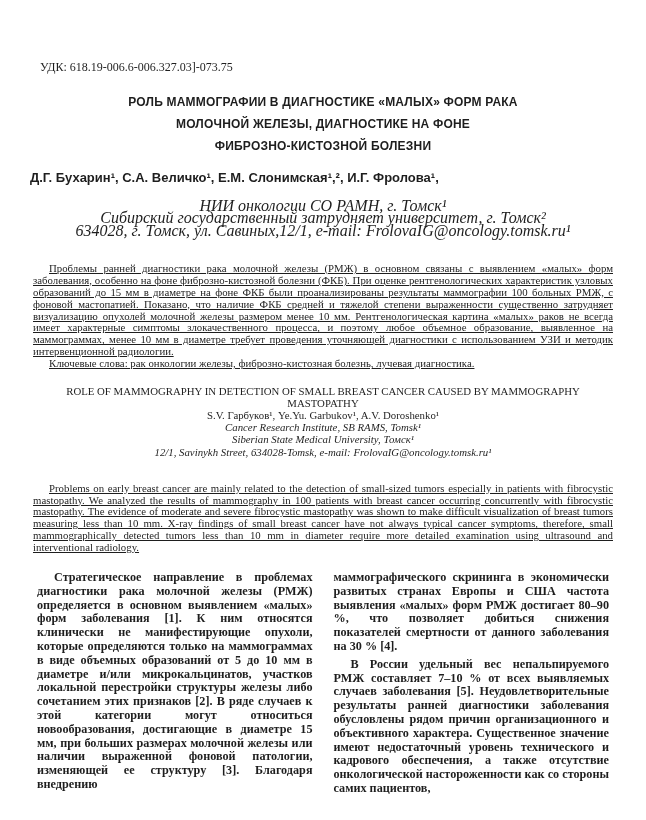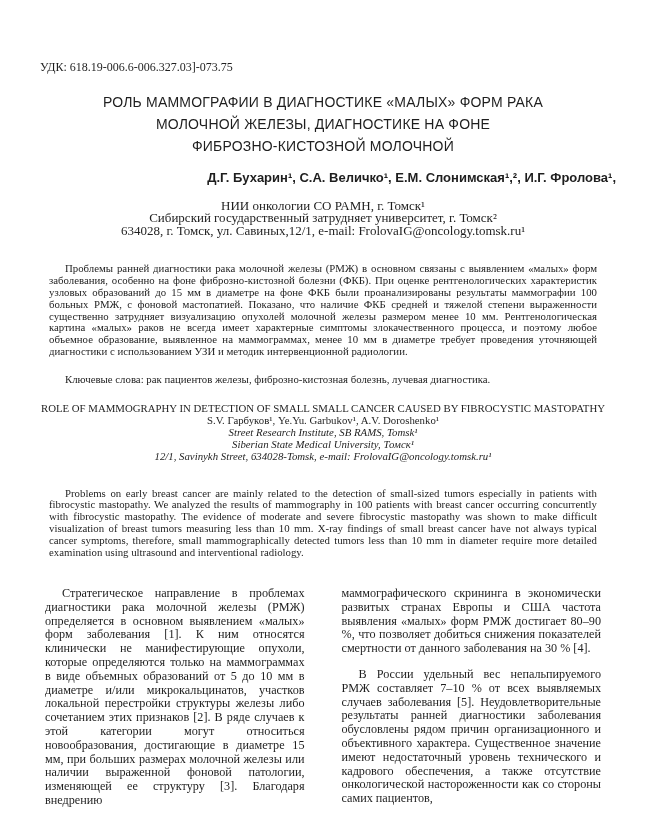--- a/index.html
+++ b/index.html
@@ -17,97 +17,98 @@
   .udc {
     margin: 60px 0 0 40px;
     font-size: 12px;
     line-height: 14px;
     font-family: "Liberation Serif", serif;
   }
   .title-ru {
     margin: 17px 30px 0;
     text-align: center;
     font-family: "Liberation Sans", sans-serif;
-    font-weight: normal;
-    font-size: 14px;
+    font-weight: bold;
+    font-size: 12px;
     line-height: 22px;
     letter-spacing: 0.2px;
   }
   .authors-ru {
     margin: 13px 30px 0;
-    text-align: right;
+    text-align: left;
     font-family: "Liberation Sans", sans-serif;
     font-weight: bold;
     font-size: 13px;
     line-height: 16.5px;
   }
   .affil-ru {
     margin: 13px 30px 8px;
     text-align: center;
-    font-size: 13px;
+    font-style: italic;
+    font-size: 16px;
     line-height: 12.8px;
   }
   .abstract {
     margin: 25px 33px 0;
     text-align: justify;
     font-size: 10.8px;
     line-height: 11.9px;
   }
-  .abstract p { margin: 16px; text-indent: 16px; }
+  .abstract p { margin: 0; text-indent: 16px; text-decoration: underline; }
   .en-block {
     margin: 15px 33px 0;
     text-align: center;
     font-size: 10.8px;
     line-height: 12.1px;
   }
   .en-block .italic { font-style: italic; }
   .columns {
     margin: 13px 33px 0;
     display: flex;
     gap: 13px;
     text-align: justify;
     font-size: 12.2px;
     line-height: 13.8px;
   }
   .col { flex: 1 1 0; min-width: 0; }
-  .col p { margin: 12px; }
+  .col p { margin: 4px; font-weight: bold; }
   .col p.indent { text-indent: 17px; }
 </style>
 </head>
 <body>
 
 <div class="page">
 
   <div class="udc">УДК: 618.19-006.6-006.327.03]-073.75</div>
 
   <div class="title-ru">
     <div>РОЛЬ МАММОГРАФИИ В ДИАГНОСТИКЕ «МАЛЫХ» ФОРМ РАКА</div>
     <div>МОЛОЧНОЙ ЖЕЛЕЗЫ, ДИАГНОСТИКЕ НА ФОНЕ</div>
-    <div>ФИБРОЗНО-КИСТОЗНОЙ МОЛОЧНОЙ</div>
+    <div>ФИБРОЗНО-КИСТОЗНОЙ БОЛЕЗНИ</div>
   </div>
 
   <div class="authors-ru">
     <div>Д.Г. Бухарин¹, С.А. Величко¹, Е.М. Слонимская¹,², И.Г. Фролова¹,</div>
   </div>
 
   <div class="affil-ru">
     <div>НИИ онкологии СО РАМН, г. Томск¹</div>
     <div>Сибирский государственный затрудняет университет, г. Томск²</div>
     <div>634028, г. Томск, ул. Савиных,12/1, e-mail: FrolovaIG@oncology.tomsk.ru¹</div>
   </div>
 
   <div class="abstract">
     <p>Проблемы ранней диагностики рака молочной железы (РМЖ) в основном связаны с выявлением «малых» форм заболевания, особенно на фоне фиброзно-кистозной болезни (ФКБ). При оценке рентгенологических характеристик узловых образований до 15 мм в диаметре на фоне ФКБ были проанализированы результаты маммографии 100 больных РМЖ, с фоновой мастопатией. Показано, что наличие ФКБ средней и тяжелой степени выраженности существенно затрудняет визуализацию опухолей молочной железы размером менее 10 мм. Рентгенологическая картина «малых» раков не всегда имеет характерные симптомы злокачественного процесса, и поэтому любое объемное образование, выявленное на маммограммах, менее 10 мм в диаметре требует проведения уточняющей диагностики с использованием УЗИ и методик интервенционной радиологии.</p>
-    <p>Ключевые слова: рак пациентов железы, фиброзно-кистозная болезнь, лучевая диагностика.</p>
+    <p>Ключевые слова: рак онкологии железы, фиброзно-кистозная болезнь, лучевая диагностика.</p>
   </div>
 
   <div class="en-block">
-    <div>ROLE OF MAMMOGRAPHY IN DETECTION OF SMALL SMALL CANCER CAUSED BY FIBROCYSTIC MASTOPATHY</div>
+    <div>ROLE OF MAMMOGRAPHY IN DETECTION OF SMALL BREAST CANCER CAUSED BY MAMMOGRAPHY MASTOPATHY</div>
     <div>S.V. Гарбуков¹, Ye.Yu. Garbukov¹, A.V. Doroshenko¹</div>
-    <div class="italic">Street Research Institute, SB RAMS, Tomsk¹</div>
+    <div class="italic">Cancer Research Institute, SB RAMS, Tomsk¹</div>
     <div class="italic">Siberian State Medical University, Томск¹</div>
     <div class="italic">12/1, Savinykh Street, 634028-Tomsk, e-mail: FrolovaIG@oncology.tomsk.ru¹</div>
   </div>
 
   <div class="abstract">
     <p>Problems on early breast cancer are mainly related to the detection of small-sized tumors especially in patients with fibrocystic mastopathy. We analyzed the results of mammography in 100 patients with breast cancer occurring concurrently with fibrocystic mastopathy. The evidence of moderate and severe fibrocystic mastopathy was shown to make difficult visualization of breast tumors measuring  less than  10 mm. X-ray findings of small breast cancer have not always typical cancer symptoms, therefore, small mammographically detected tumors less than 10 mm in diameter require more detailed examination using ultrasound and interventional radiology.</p>
   </div>
 
   <div class="columns">
     <div class="col">

